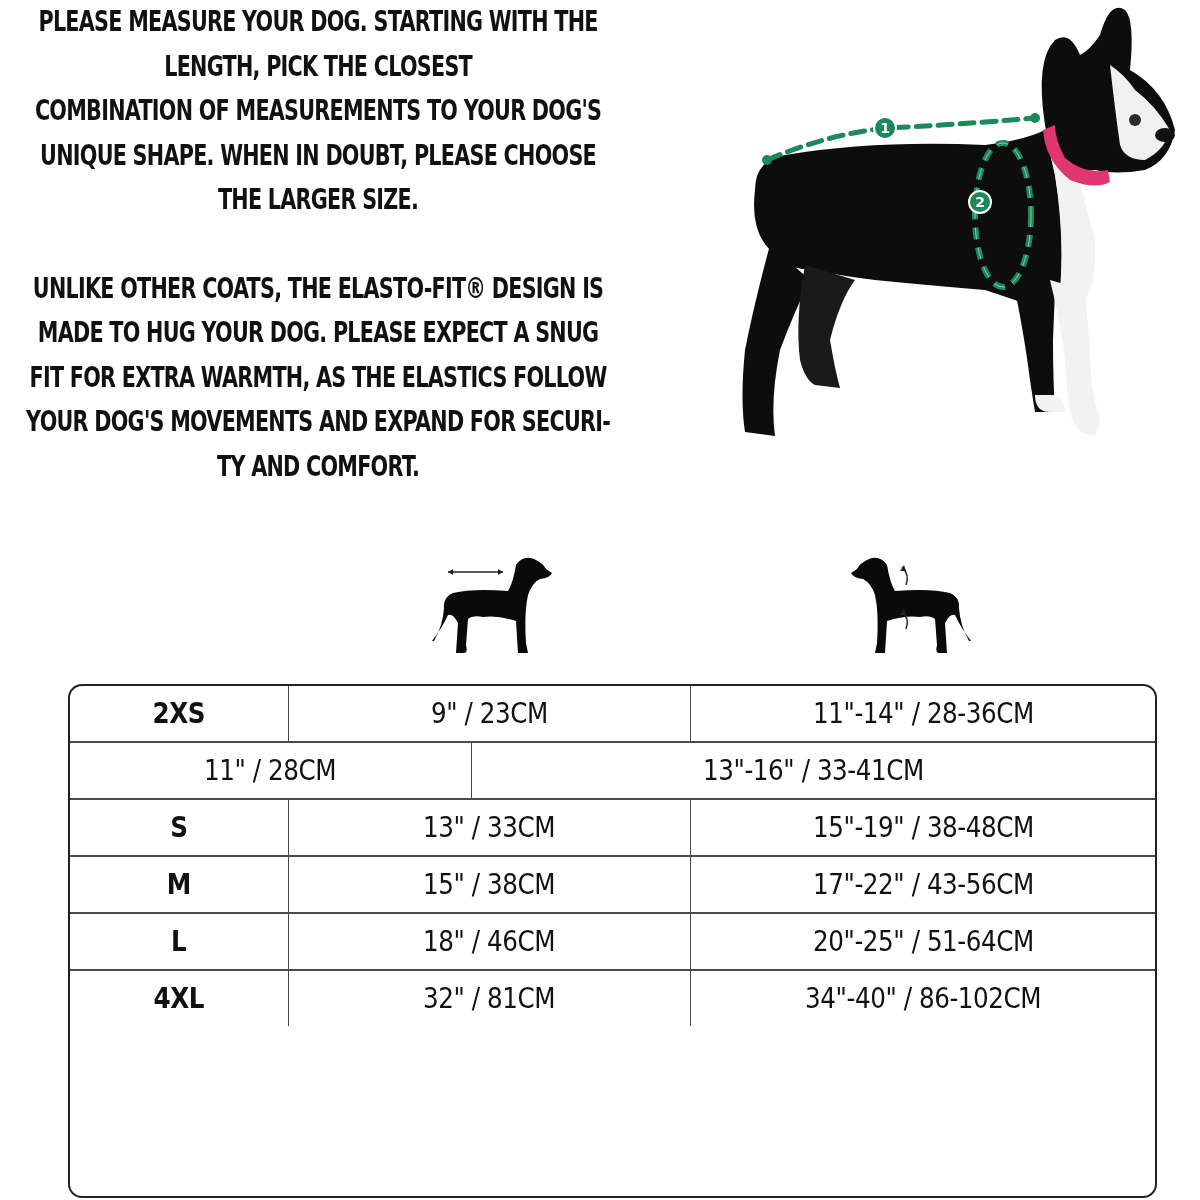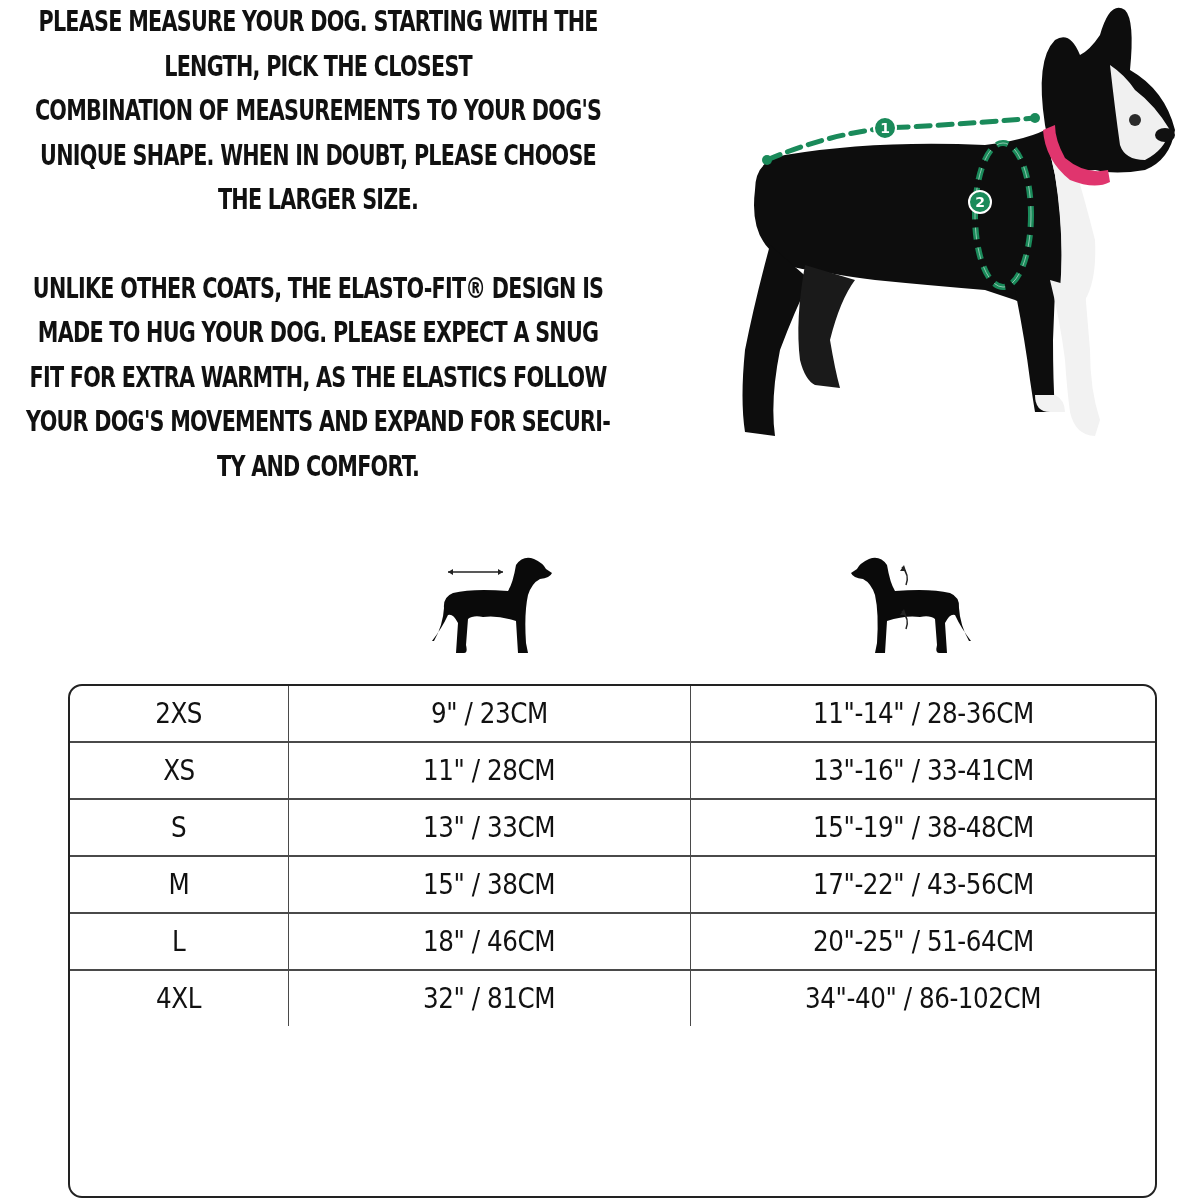--- a/index.html
+++ b/index.html
@@ -7,21 +7,21 @@
   .intro { position: absolute; left: 18px; top: 0; width: 600px; text-align: center; font-family: "DejaVu Sans", sans-serif; font-weight: bold; font-size: 28px; line-height: 44.5px; letter-spacing: -1px; transform: scaleX(0.74); transform-origin: left top; width: 811px; }
   .intro p { margin: 0; }
   .intro p + p { margin-top: 44px; }
   .dog-photo { position: absolute; left: 725px; top: 0; width: 475px; height: 450px; }
   .icon-length { position: absolute; left: 428px; top: 553px; width: 128px; height: 105px; }
   .icon-chest { position: absolute; left: 850px; top: 553px; width: 125px; height: 105px; }
   .size-table { position: absolute; left: 68px; top: 684px; width: 1089px; height: 514px; border: 2.5px solid #222; border-radius: 14px; box-sizing: border-box; overflow: hidden; }
   .row { display: flex; height: 57px; border-bottom: 2px solid #4a4a4a; box-sizing: border-box; }
   .row:last-child { border-bottom: none; height: 55px; }
   .cell { display: flex; align-items: center; justify-content: center; font-family: "DejaVu Sans", sans-serif; font-size: 28px; letter-spacing: -0.5px; color: #111; box-sizing: border-box; }
-  .c-size { width: 219px; border-right: 1.5px solid #4a4a4a; }
+  .c-size { width: 219px; border-right: 1.5px solid #4a4a4a; font-weight: bold; }
   .c-len { width: 402px; border-right: 1.5px solid #4a4a4a; }
   .c-chest { flex: 1; }
   .cell span { display: inline-block; transform: scaleX(0.88); }
 </style>
 </head>
 <body>
 
 <div class="intro">
   <p>
     <span>PLEASE MEASURE YOUR DOG. STARTING WITH THE</span><br>
@@ -91,23 +91,20 @@
         <span>2XS</span>
       </div>
     <div class="cell c-len">
         <span>9" / 23CM</span>
       </div>
     <div class="cell c-chest">
         <span>11"-14" / 28-36CM</span>
       </div>
   </div>
   <div class="row">
-    <div class="cell c-size">
-        <span>XS</span>
-      </div>
     <div class="cell c-len">
         <span>11" / 28CM</span>
       </div>
     <div class="cell c-chest">
         <span>13"-16" / 33-41CM</span>
       </div>
   </div>
   <div class="row">
     <div class="cell c-size">
         <span>S</span>

